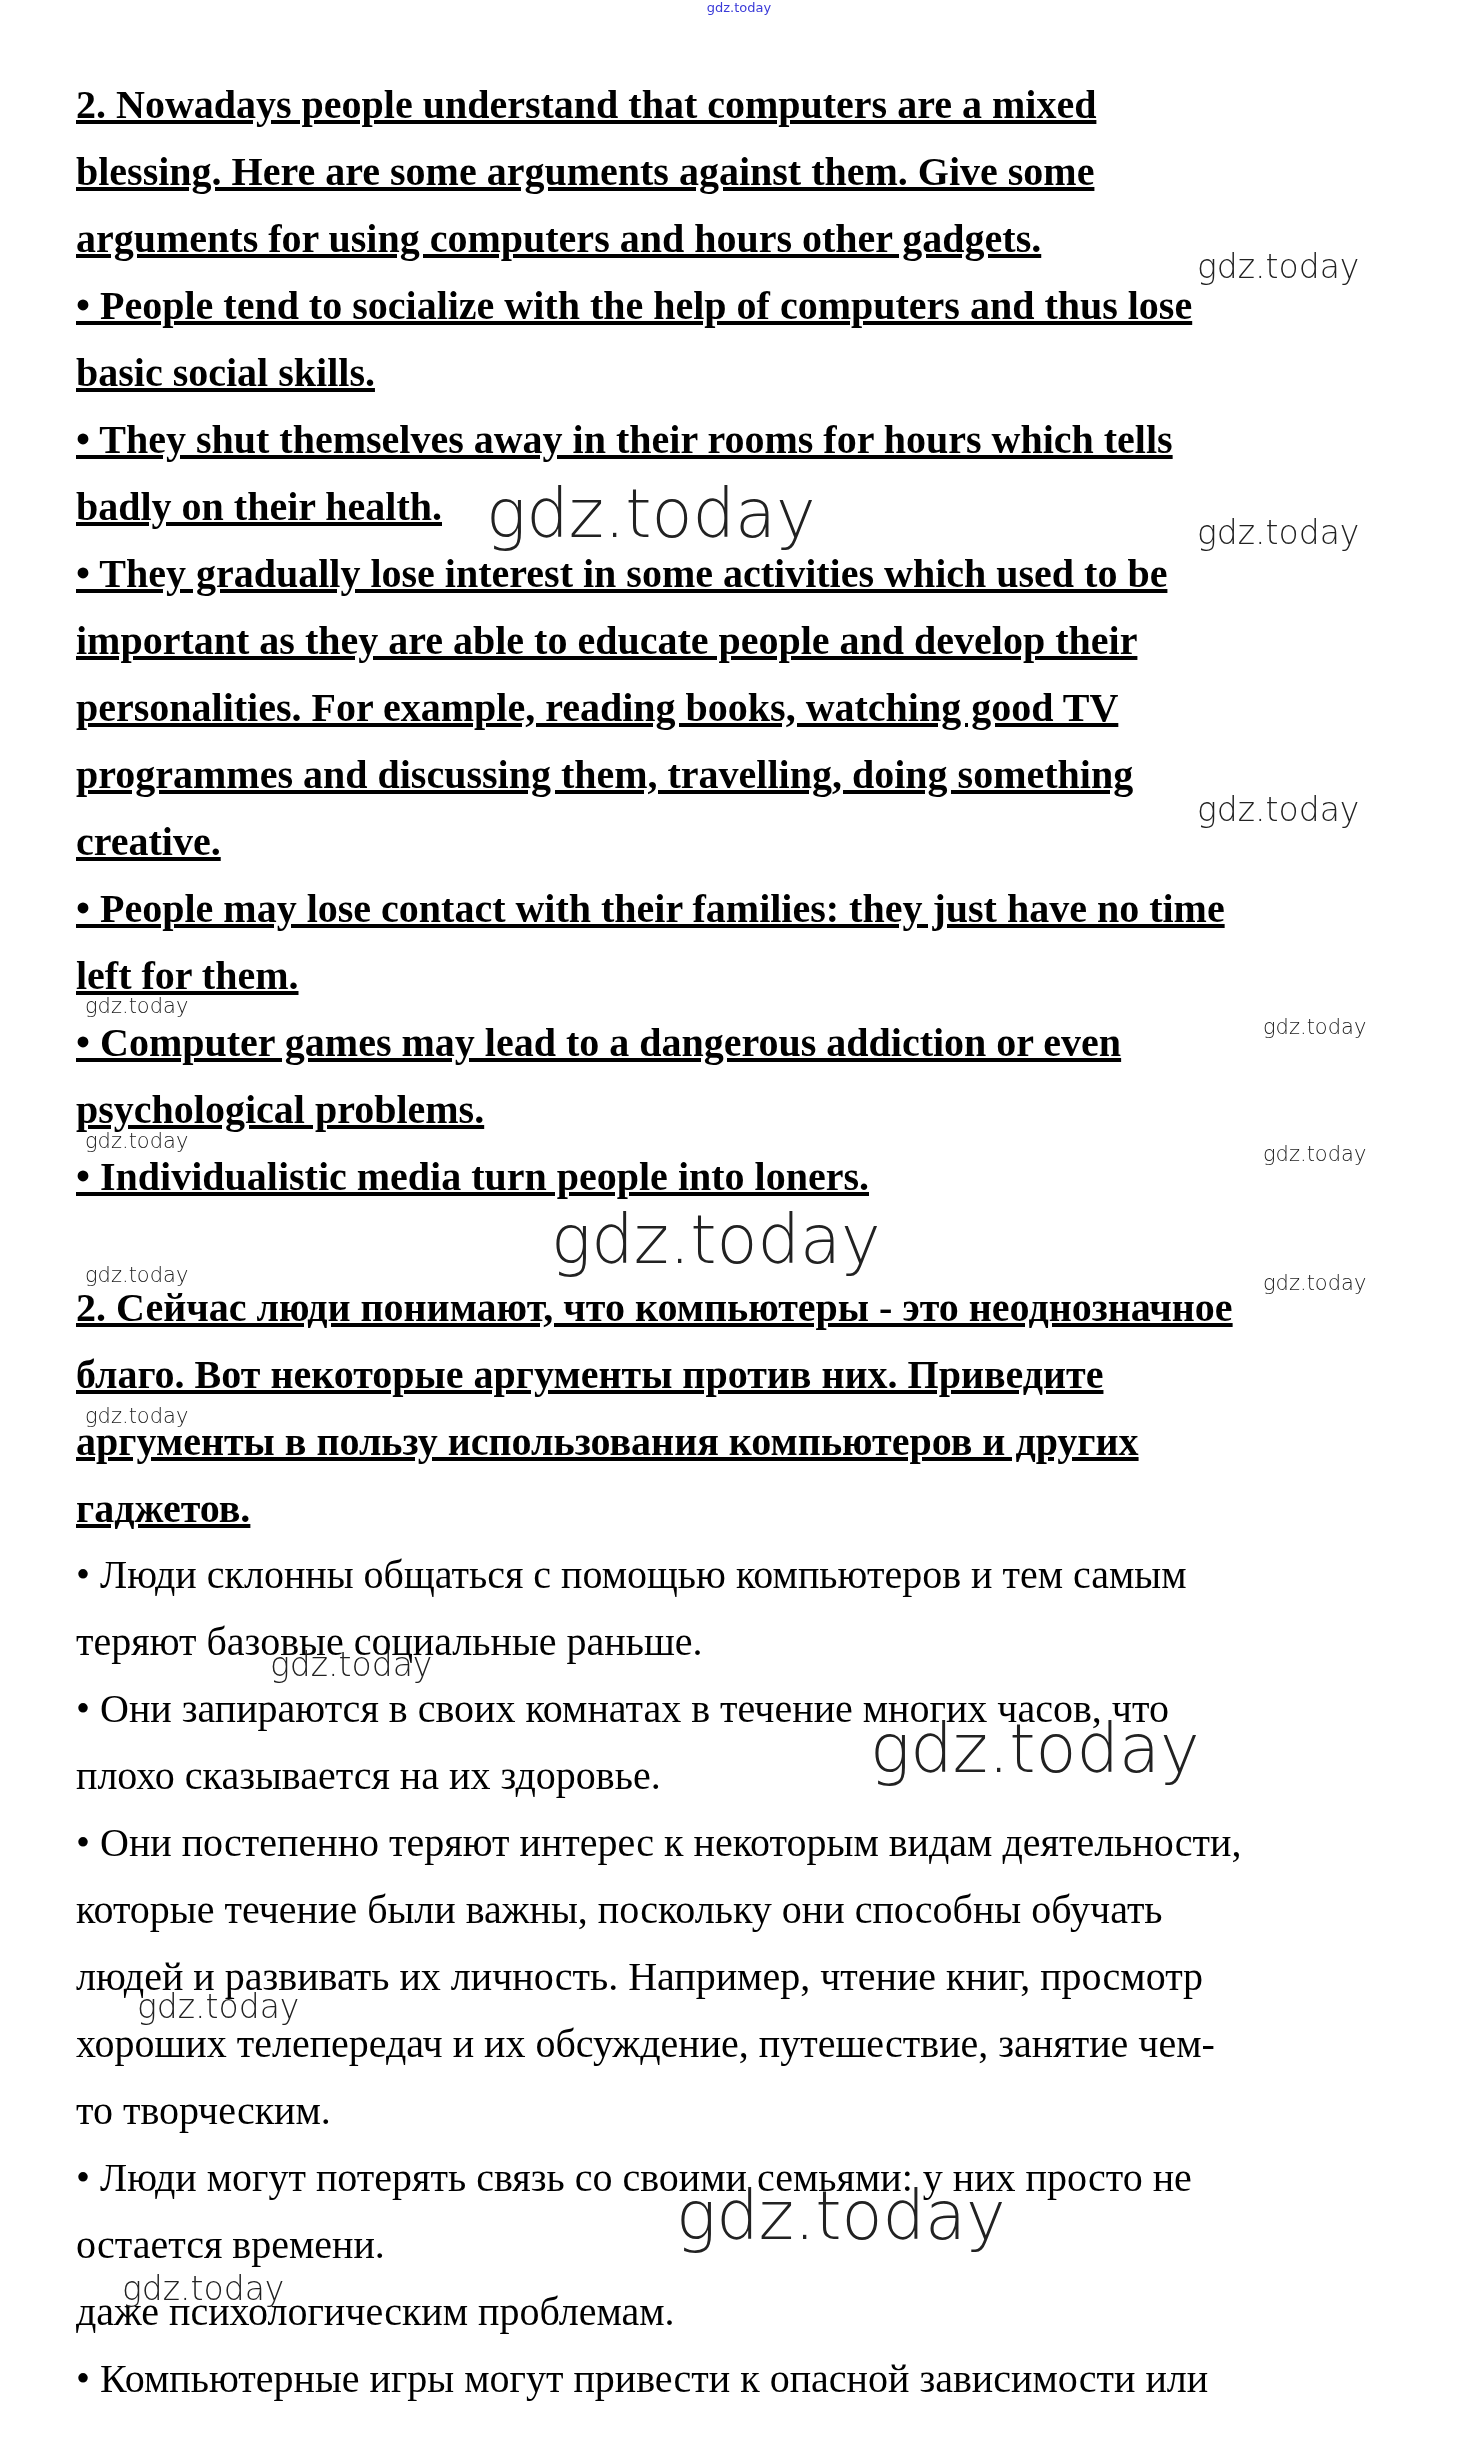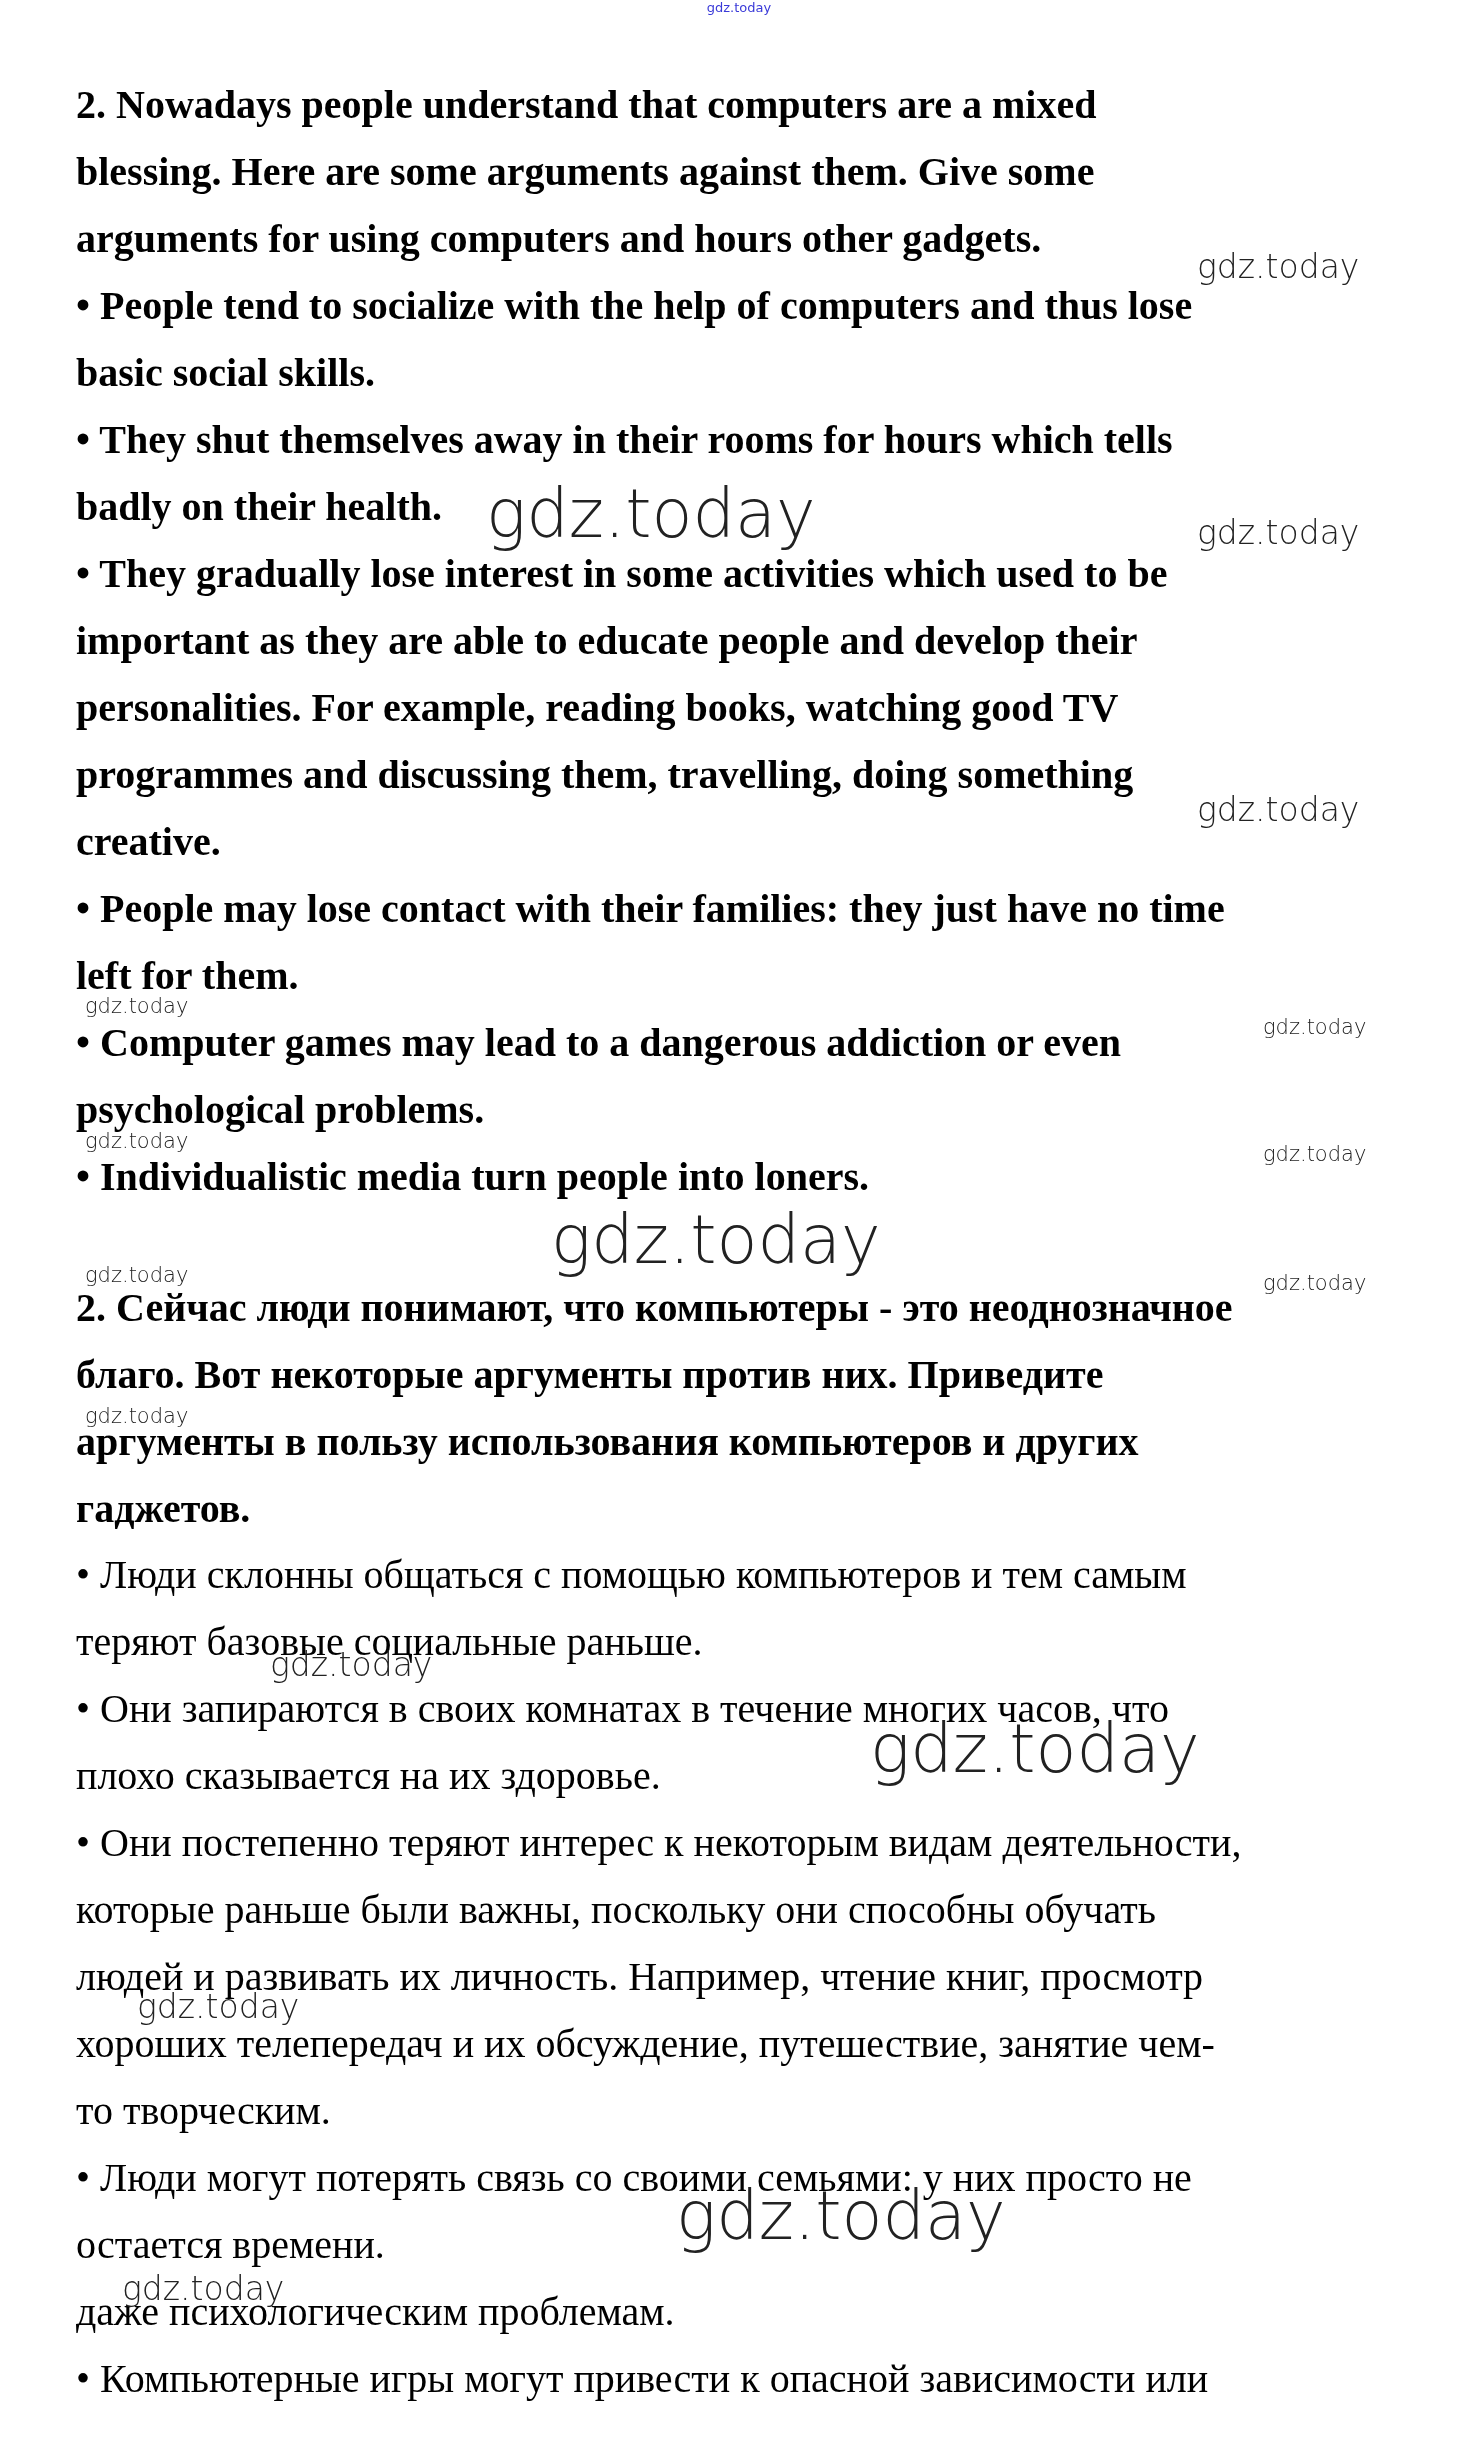--- a/index.html
+++ b/index.html
@@ -2,21 +2,21 @@
 <html style="font-size:12px"><head>
 <meta charset="utf-8">
 <style>
   html, body { margin:0; padding:0; background:#fff; }
   body { width:1478px; height:2462px; position:relative; overflow:hidden;
          font-family:"Liberation Serif", serif; color:#000; }
   .top-wm { position:absolute; top:0; left:0; width:1478px; text-align:center;
             font-family:"DejaVu Sans", sans-serif; font-size:13px; color:#3a3ad8; }
   .text { position:absolute; left:76px; width:1338px; font-size:40px; line-height:67px;
           white-space:nowrap; }
-  .bold { font-weight:bold; }
+  .bold { font-weight:bold;text-decoration:underline; }
   .line { display:block; height:67px; }
   .wm { position:absolute; font-family:"DejaVu Sans", sans-serif; color:#222; font-weight:300; white-space:nowrap; }
   .wm-s { font-size:21px; }
   .wm-m { font-size:33px; }
   .wm-l { font-size:67px; }
 </style>
 </head>
 <body>
 
 <div class="top-wm">gdz.today</div>
@@ -47,21 +47,21 @@
   <span class="line">аргументы в пользу использования компьютеров и других</span>
   <span class="line">гаджетов.</span>
 </div>
 
 <div class="text" style="top:1541px;">
   <span class="line">• Люди склонны общаться с помощью компьютеров и тем самым</span>
   <span class="line">теряют базовые социальные раньше.</span>
   <span class="line">• Они запираются в своих комнатах в течение многих часов, что</span>
   <span class="line">плохо сказывается на их здоровье.</span>
   <span class="line">• Они постепенно теряют интерес к некоторым видам деятельности,</span>
-  <span class="line">которые раньше были важны, поскольку они способны обучать</span>
+  <span class="line">которые течение были важны, поскольку они способны обучать</span>
   <span class="line">людей и развивать их личность. Например, чтение книг, просмотр</span>
   <span class="line">хороших телепередач и их обсуждение, путешествие, занятие чем-</span>
   <span class="line">то творческим.</span>
   <span class="line">• Люди могут потерять связь со своими семьями: у них просто не</span>
   <span class="line">остается времени.</span>
   <span class="line">даже психологическим проблемам.</span>
   <span class="line">• Компьютерные игры могут привести к опасной зависимости или</span>
 </div>
 
 <div class="wm wm-m" style="left:1197px;top:247px;">gdz.today</div>

